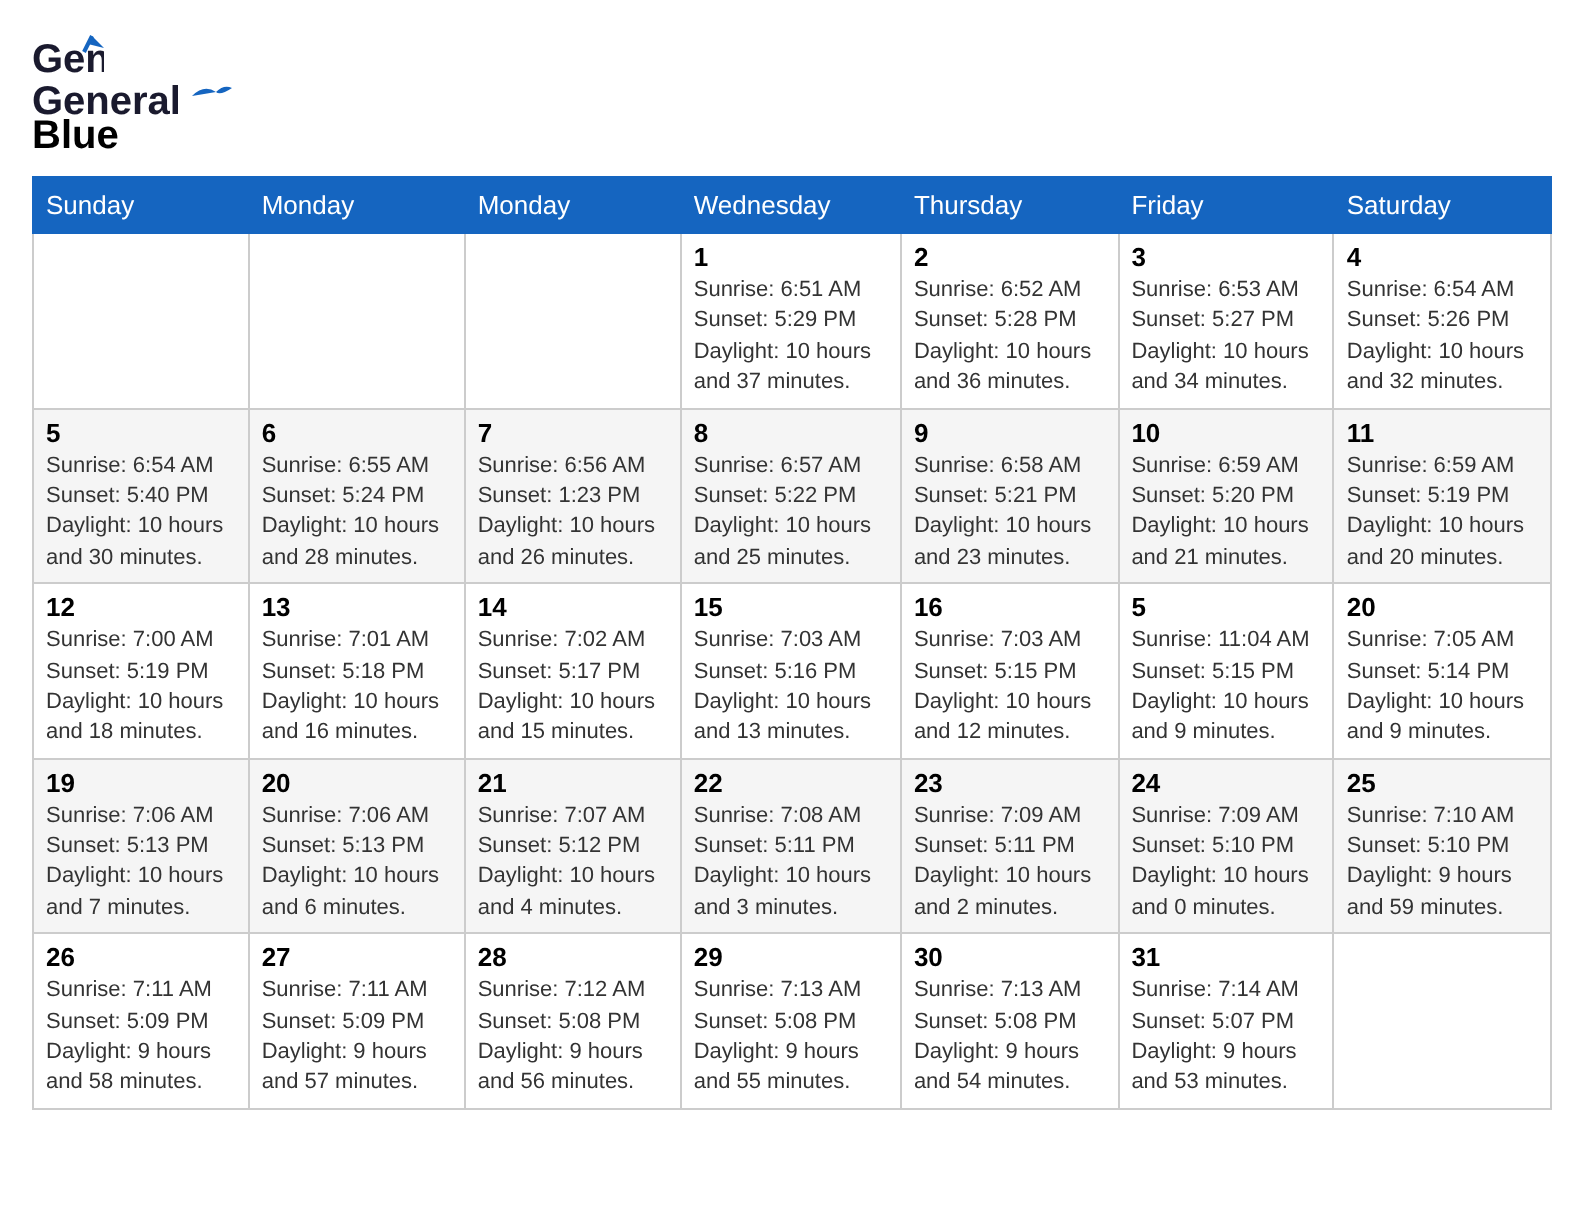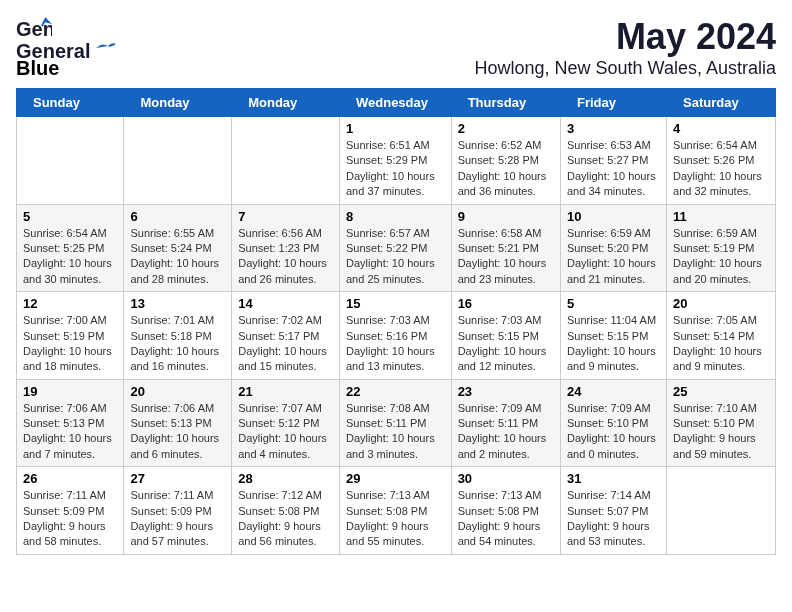--- a/index.html
+++ b/index.html
@@ -42,24 +42,24 @@
     table {
       width: 100%;
       border-collapse: collapse;
       font-size: 11px;
     }
     thead tr {
       background-color: #1565c0;
       color: #fff;
     }
     thead th {
-      padding: 6px 16px;
+      padding: 6px 6px;
       text-align: left;
       font-size: 13px;
-      font-weight: bold;
+      font-weight: normal;
       border: 1px solid #1565c0;
     }
     tbody td {
       border: 1px solid #ccc;
       padding: 4px 6px;
       vertical-align: top;
       width: 113px;
       min-height: 80px;
       background: #fff;
     }
@@ -95,24 +95,20 @@
     <div style="display:flex;flex-direction:column;margin-top:-4px;">
       <span style="font-size:20px;font-weight:bold;color:#1a1a2e;display:flex;align-items:center;gap:2px;">
         <span style="color:#1a1a2e;">General</span>
           <svg width="22" height="16" viewBox="0 0 22 16" style="margin-left:2px;margin-top:-8px;">
             <path d="M2,8 Q8,2 14,6 Q18,2 22,4 Q16,8 14,6" fill="#1565c0"></path>
           </svg>
       </span>
       <span style="font-size:20px;font-weight:bold;color:#000000;margin-top:-6px;">Blue</span>
     </div>
   </div>
-  <div class="title-area">
-    <h1>May 2024</h1>
-    <h2>Howlong, New South Wales, Australia</h2>
-  </div>
 </div>
 
 <table>
   <thead>
     <tr>
     <th>Sunday</th>
         <th>Monday</th>
         <th>Monday</th>
         <th>Wednesday</th>
         <th>Thursday</th>
@@ -138,21 +134,21 @@
           <div class="day-info"><span>Sunrise: 6:53 AM</span><br><span>Sunset: 5:27 PM</span><br><span>Daylight: 10 hours</span><br><span>and 34 minutes.</span></div>
         </td>
         <td>
           <span class="day-num">4</span>
           <div class="day-info"><span>Sunrise: 6:54 AM</span><br><span>Sunset: 5:26 PM</span><br><span>Daylight: 10 hours</span><br><span>and 32 minutes.</span></div>
         </td>
       </tr>
       <tr>
         <td>
           <span class="day-num">5</span>
-          <div class="day-info"><span>Sunrise: 6:54 AM</span><br><span>Sunset: 5:25 PM</span><br><span>Daylight: 10 hours</span><br><span>and 30 minutes.</span></div>
+          <div class="day-info"><span>Sunrise: 6:54 AM</span><br><span>Sunset: 5:40 PM</span><br><span>Daylight: 10 hours</span><br><span>and 30 minutes.</span></div>
         </td>
         <td>
           <span class="day-num">6</span>
           <div class="day-info"><span>Sunrise: 6:55 AM</span><br><span>Sunset: 5:24 PM</span><br><span>Daylight: 10 hours</span><br><span>and 28 minutes.</span></div>
         </td>
         <td>
           <span class="day-num">7</span>
           <div class="day-info"><span>Sunrise: 6:56 AM</span><br><span>Sunset: 1:23 PM</span><br><span>Daylight: 10 hours</span><br><span>and 26 minutes.</span></div>
         </td>
         <td>

